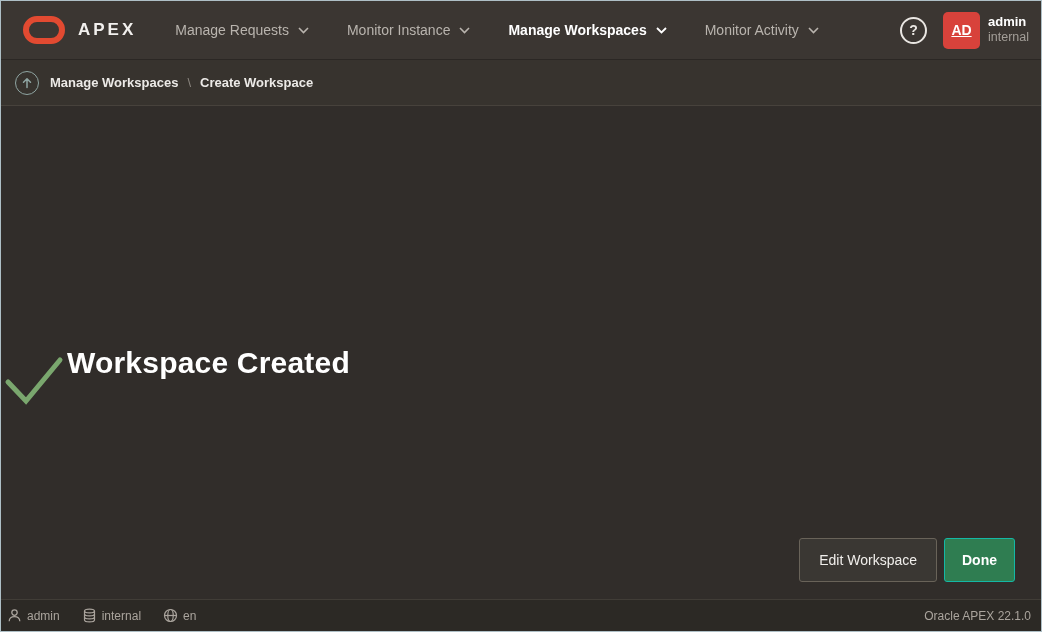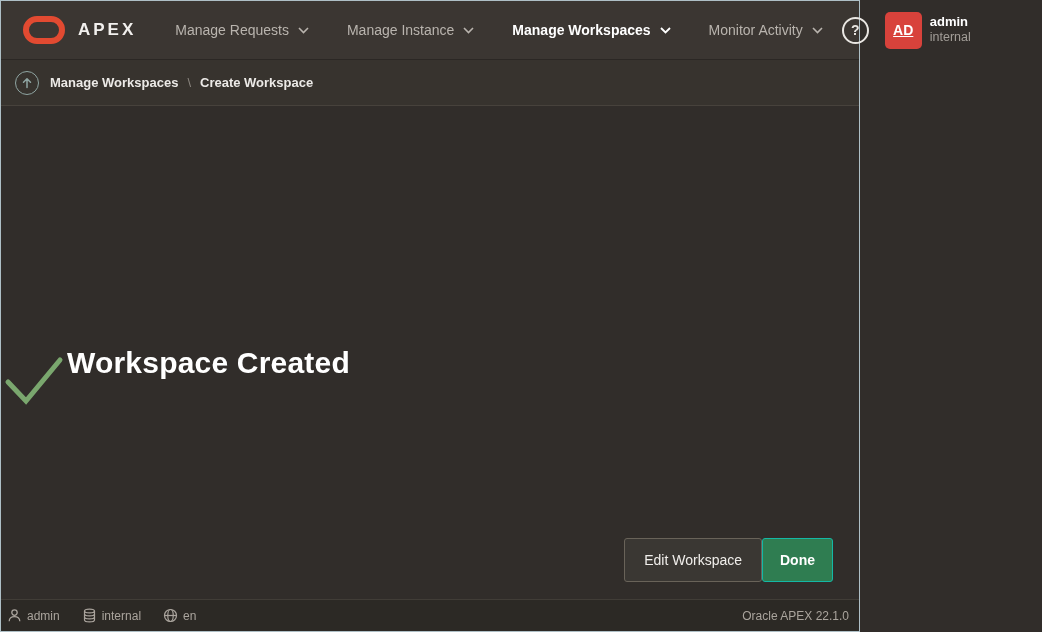--- a/index.html
+++ b/index.html
@@ -3,21 +3,21 @@
 <meta charset="utf-8">
 <style>
   * { margin: 0; padding: 0; box-sizing: border-box; }
   html, body { width: 1042px; height: 632px; }
   body {
     font-family: "Liberation Sans", sans-serif;
     background: #312d2a;
     overflow: hidden;
   }
   .window {
-    width: 860px; height: 632px;
+    width: 1042px; height: 632px;
     border: 1px solid #aebfc6;
     display: flex; flex-direction: column;
     background: #312d2a;
   }
 
   
   .topnav {
     height: 59px; flex: 0 0 59px;
     background: #3b3632;
     display: flex; align-items: center;
@@ -94,21 +94,21 @@
     letter-spacing: 0.2px;
   }
   .content-block { width: 730px; margin-top: 23px; }
   .divider { height: 1px; background: #4a4540; width: 100%; }
   .message {
     color: #9e9992; font-size: 15px;
     padding: 26px 0 0 24px;
   }
   .button-row {
     position: absolute; right: 26px; bottom: 17px;
-    display: flex; 
+    display: flex; gap: 7px;
   }
   .btn {
     height: 44px; border-radius: 3px;
     font-family: "Liberation Sans", sans-serif;
     font-size: 14px; cursor: pointer;
     display: flex; align-items: center; justify-content: center;
   }
   .btn-secondary {
     background: #3a3733; border: 1px solid #6b6username: 59;
     border: 1px solid #696359;
@@ -147,21 +147,21 @@
     <nav class="nav-items">
       <div class="nav-item">
         <span>Manage Requests</span>
         <span class="chev">
           <svg width="11" height="7" viewBox="0 0 11 7">
               <polyline points="1,1 5.5,5.5 10,1" fill="none" stroke="#b9b4ae" stroke-width="1.6"></polyline>
             </svg>
         </span>
       </div>
       <div class="nav-item">
-        <span>Manage Instance</span>
+        <span>Monitor Instance</span>
         <span class="chev">
           <svg width="11" height="7" viewBox="0 0 11 7">
               <polyline points="1,1 5.5,5.5 10,1" fill="none" stroke="#b9b4ae" stroke-width="1.6"></polyline>
             </svg>
         </span>
       </div>
       <div class="nav-item active">
         <span>Manage Workspaces</span>
         <span class="chev">
           <svg width="11" height="7" viewBox="0 0 11 7">

